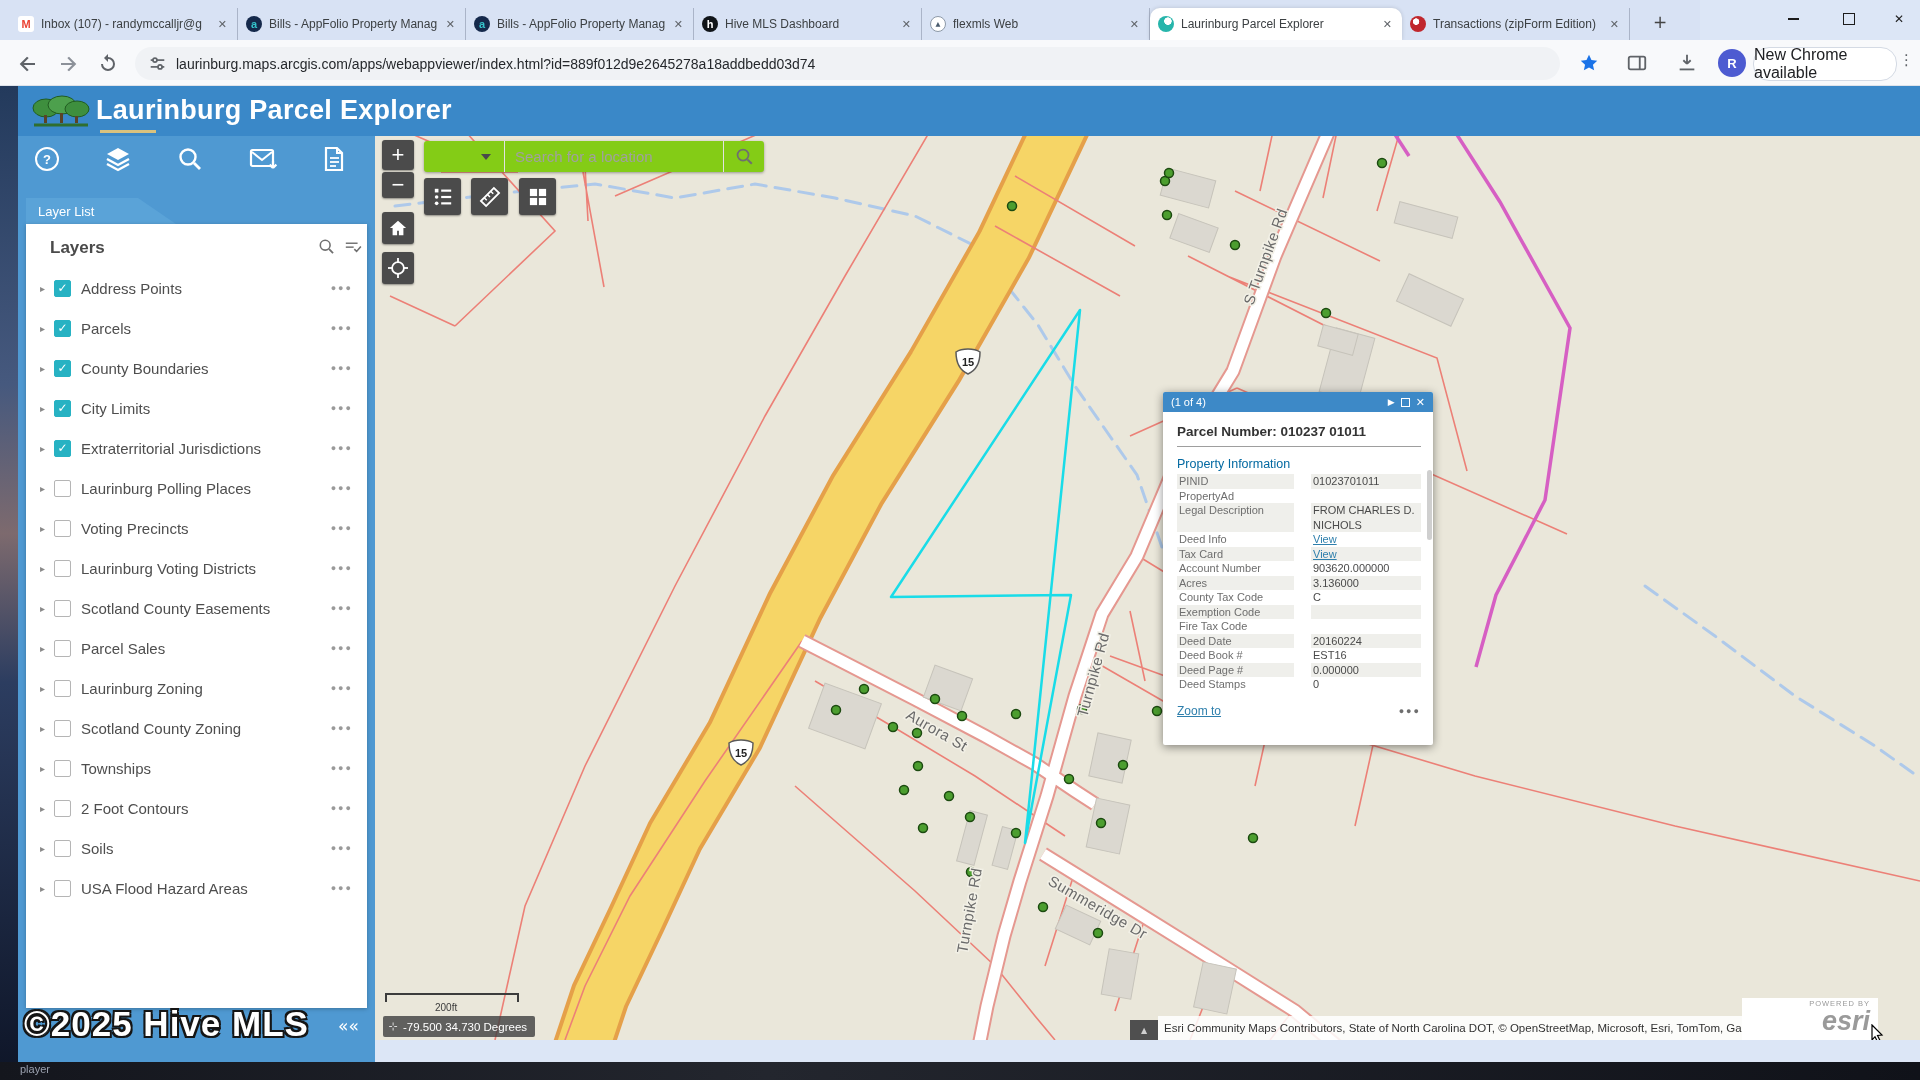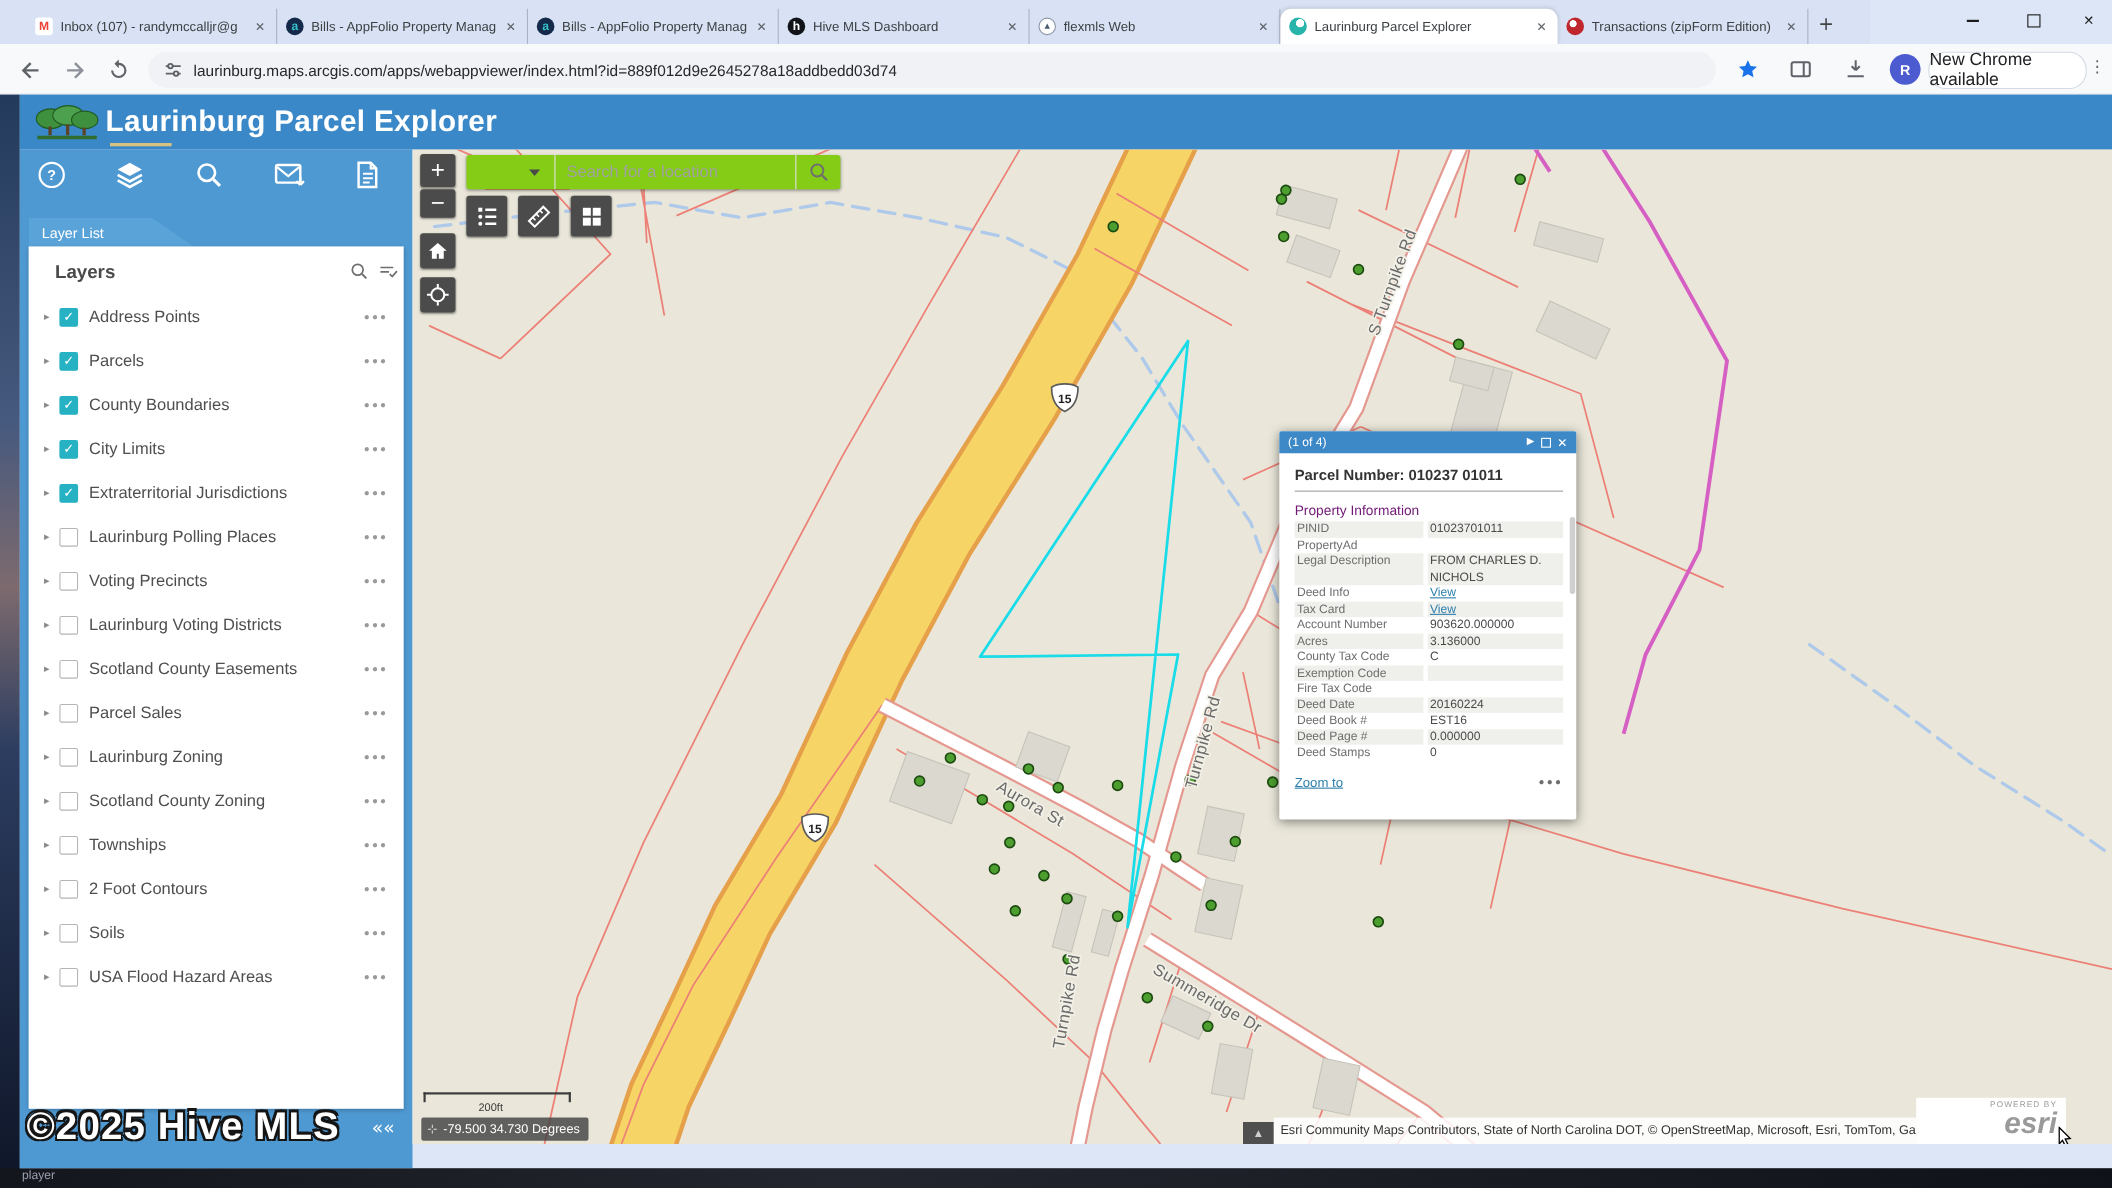--- a/index.html
+++ b/index.html
@@ -1,21 +1,21 @@
 <!DOCTYPE html>
 <html><head>
 <meta charset="utf-8">
 <style>
   html,body{margin:0;padding:0;background:#000;}
   #screen{position:relative;width:1920px;height:1080px;overflow:hidden;
     font-family:"Liberation Sans",sans-serif;background:#dce6f6;}
   .abs{position:absolute;}
 
   
-  #tabstrip{left:0;top:0;width:1700px;height:40px;background:#d8e2f4;display:flex;align-items:flex-end;padding-left:24px;box-sizing:border-box;}
+  #tabstrip{left:0;top:0;width:1700px;height:40px;background:#d8e2f4;display:flex;align-items:flex-end;padding-left:10px;box-sizing:border-box;}
   .tab{height:32px;width:228px;display:flex;align-items:center;gap:7px;padding:0 8px;box-sizing:border-box;
     color:#3c4043;font-size:12px;border-right:1px solid #aab4c8;position:relative;}
   .tab.active{background:#fff;border-radius:10px 10px 0 0;width:252px;border-right:none;box-shadow:0 0 4px rgba(0,0,0,.15);}
   .tab .tlabel{flex:1;white-space:nowrap;overflow:hidden;}
   .tab .tclose{color:#5f6368;font-family:"DejaVu Sans",sans-serif;font-size:11px;padding:2px;}
   .fav{width:16px;height:16px;border-radius:50%;flex:0 0 16px;display:flex;align-items:center;justify-content:center;
        font-weight:bold;font-size:11px;line-height:16px;}
   .fav-gmail{background:#fff;border-radius:3px;color:#ea4335;}
   .fav-gmail::before{content:"M";}
   .fav-appfolio{background:#15294b;color:#35c3cb;}
@@ -123,23 +123,23 @@
   #popup{left:1163px;top:392px;width:270px;height:353px;background:#fff;z-index:20;border-radius:2px;
      box-shadow:0 2px 10px rgba(0,0,0,.45);display:flex;flex-direction:column;}
   #popup-header{height:20px;background:#3d89c7;border-radius:2px 2px 0 0;display:flex;align-items:center;
      color:#fff;font-size:11px;padding:0 8px;gap:6px;}
   #popup-header .sp{flex:1;}
   .phic{font-family:"DejaVu Sans",sans-serif;font-size:9px;}
   #pmax{width:9px;height:9px;border:1.5px solid #fff;box-sizing:border-box;}
   #popup-body{flex:1;padding:8px 12px 6px 14px;position:relative;overflow:hidden;}
   #popup-title{font-size:13.5px;font-weight:bold;color:#333;margin-top:4px;}
   #popup-hr{border-bottom:1px solid #9e9e9e;margin:7px 0 10px 0;}
-  #popup-section{font-size:12.5px;color:#701a75;margin-bottom:3px;}
+  #popup-section{font-size:12.5px;color:#0369a1;margin-bottom:3px;}
   .prow{display:flex;font-size:11px;line-height:14.5px;color:#6e6e6e;}
-  .prow .plab{flex:0 0 115px;margin-right:4px;padding-left:2px;}
+  .prow .plab{flex:0 0 115px;margin-right:17px;padding-left:2px;}
   .prow .pval{flex:1;color:#4a4a4a;padding-left:2px;min-height:14.5px;}
   .prow.alt .plab,.prow.alt .pval{background:#efefeb;}
   .pval.link{color:#2e7fac;text-decoration:underline;}
   #popup-footer{height:28px;display:flex;align-items:center;padding:0 12px 20px 14px;}
   #zoomto{font-size:12px;color:#2e7fac;text-decoration:underline;flex:1;}
   #popup-dots{color:#6e6e6e;font-size:9px;letter-spacing:2px;}
   #pscroll{position:absolute;right:1px;top:58px;width:5px;height:70px;background:#cfcfcf;border-radius:3px;}
 
   svg{display:block;}
 </style>

